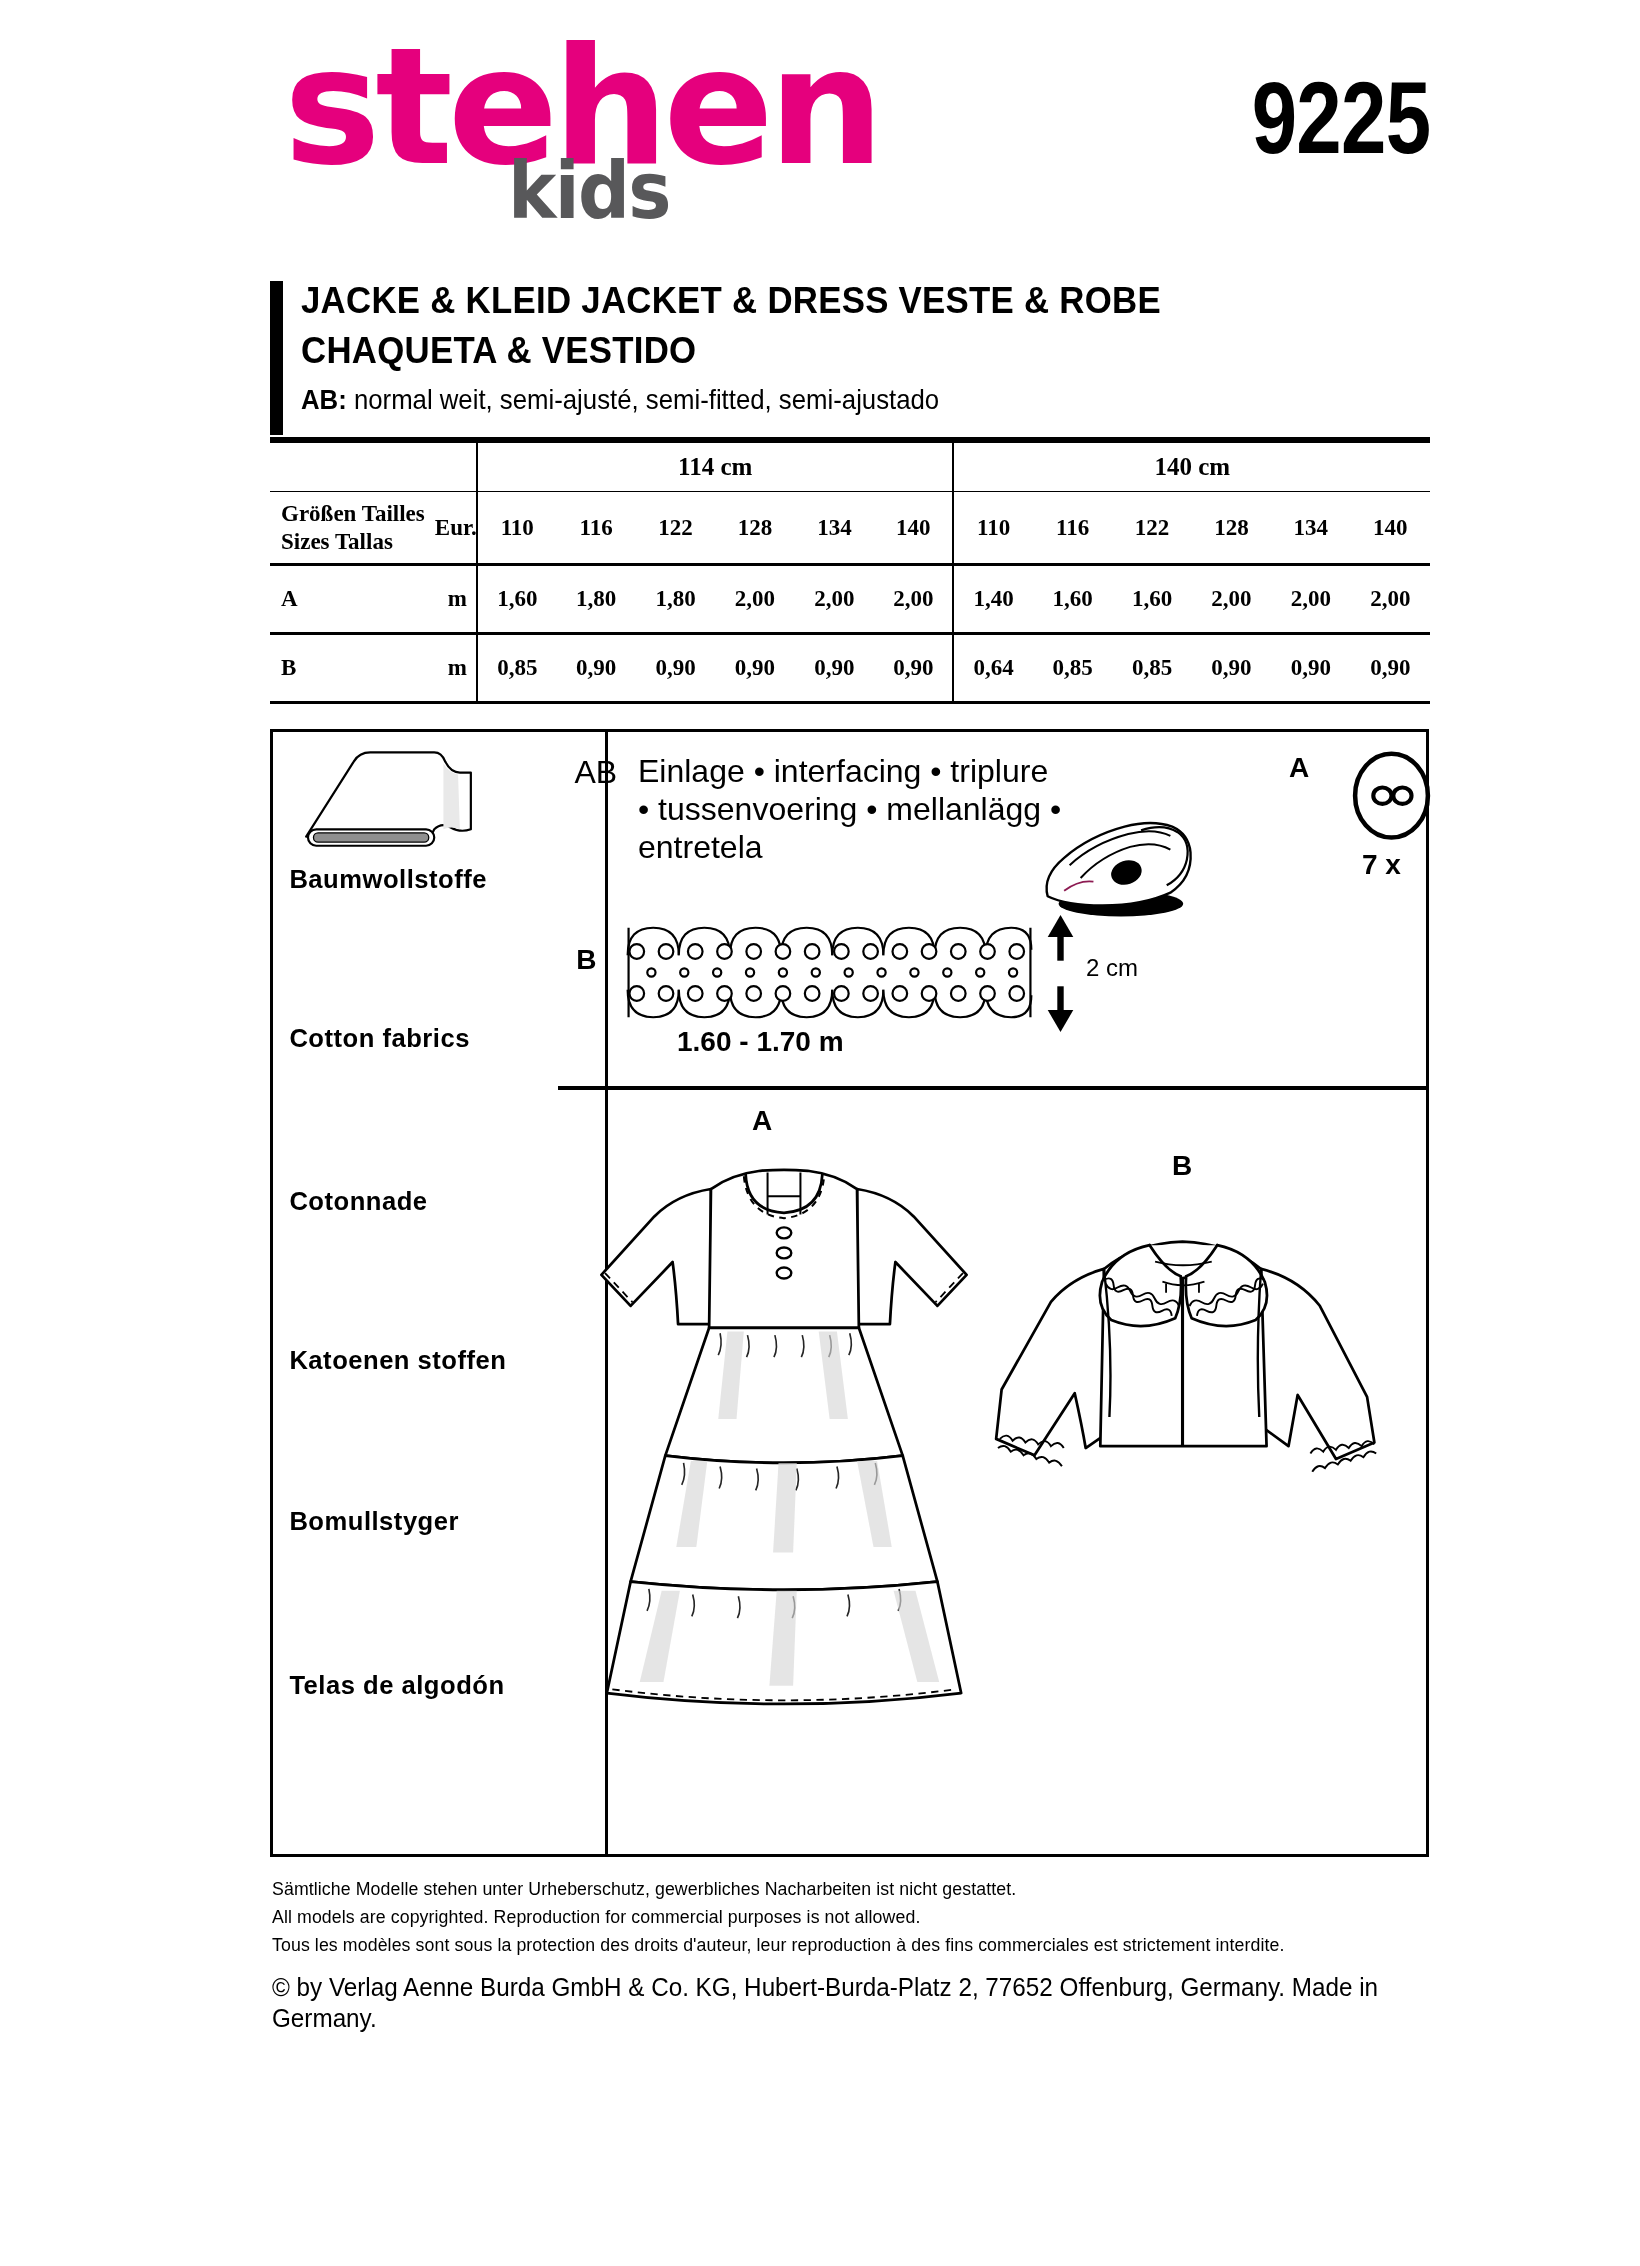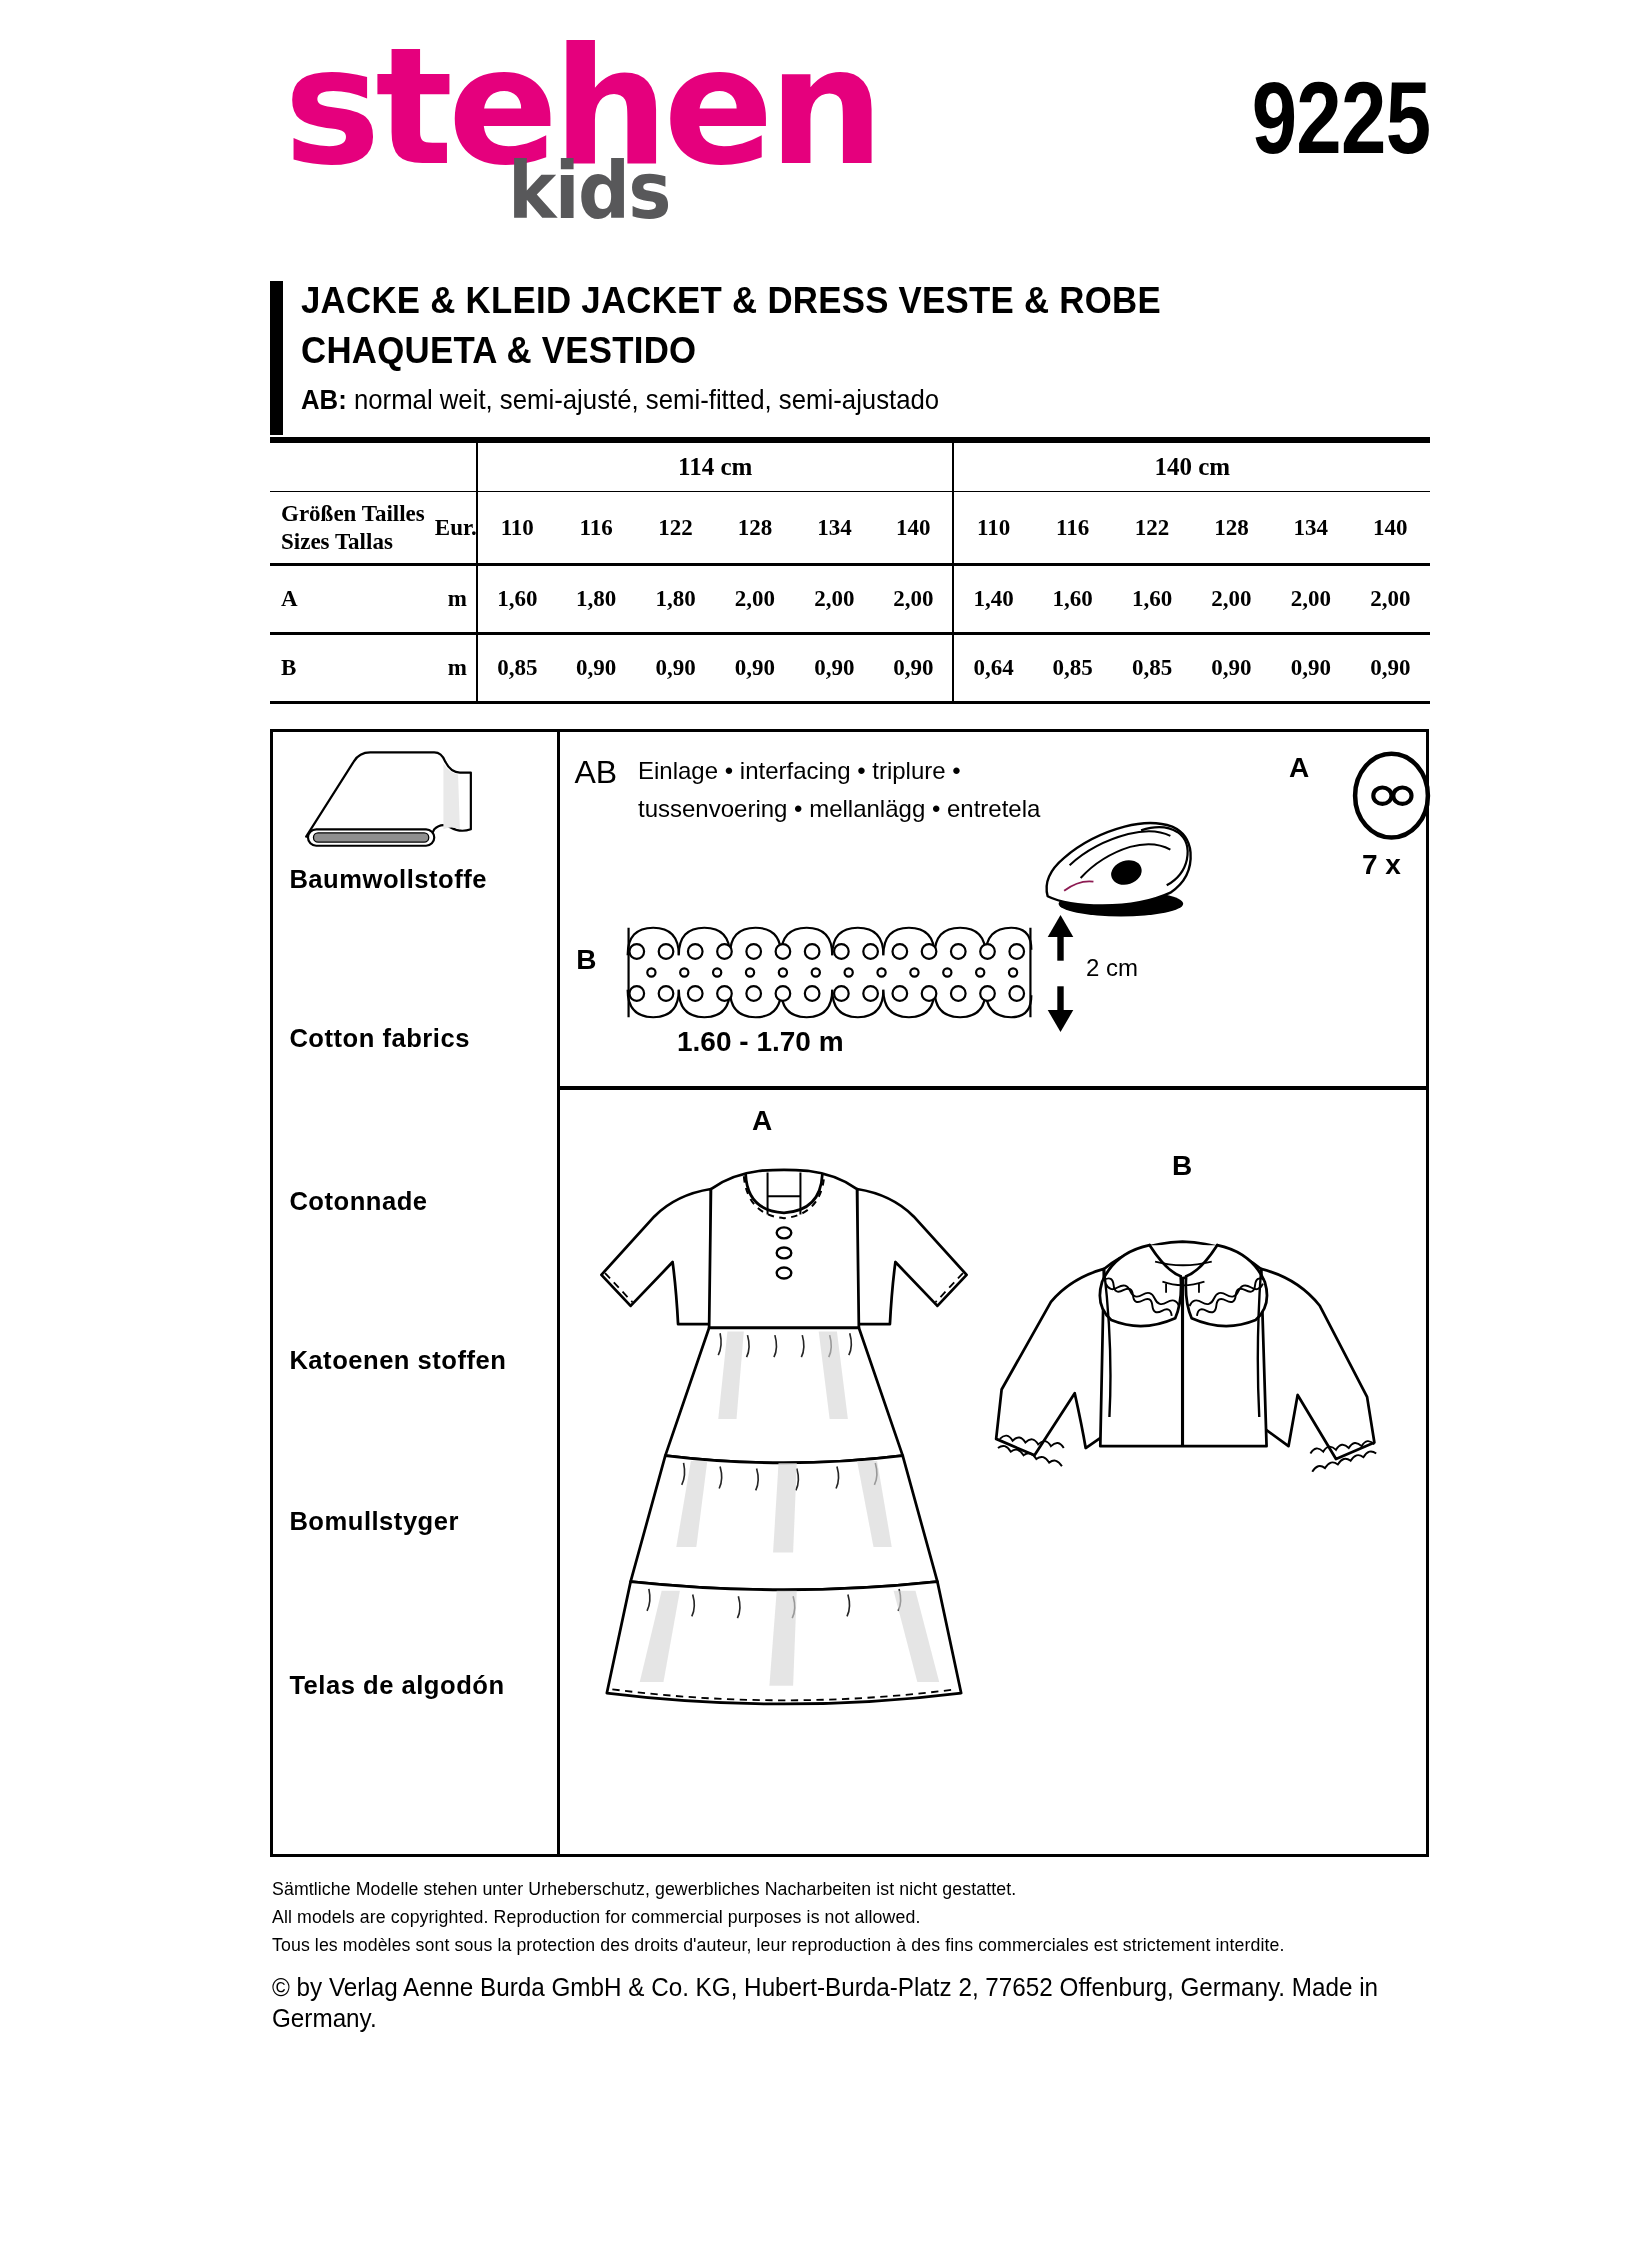--- a/index.html
+++ b/index.html
@@ -164,21 +164,21 @@
     left: 270px;
     top: 729px;
     width: 1159px;
     height: 1128px;
     border: 3.7px solid #000;
     box-sizing: border-box;
   }
   .panel-left {
     position: absolute;
     left: 0; top: 0;
-    width: 287px;
+    width: 335px;
     height: 100%;
     border-right: 3.7px solid #000;
     box-sizing: border-box;
     text-align: center;
   }
   .panel-right {
     position: absolute;
     left: 285px; top: 0;
     right: 0; bottom: 0;
   }
@@ -219,21 +219,21 @@
     left: 16.4px;
     top: 22px;
     font-size: 32px;
     font-weight: 400;
   }
   .interfacing-text {
     position: absolute;
     left: 80px;
     top: 20px;
     width: 429px;
-    font-size: 24px;
+    font-size: 32px;
     line-height: 38px;
   }
   .iron-icon {
     position: absolute;
     left: 475px;
     top: 80px;
     width: 174px;
     height: 110px;
   }
   .btn-a-tag {

